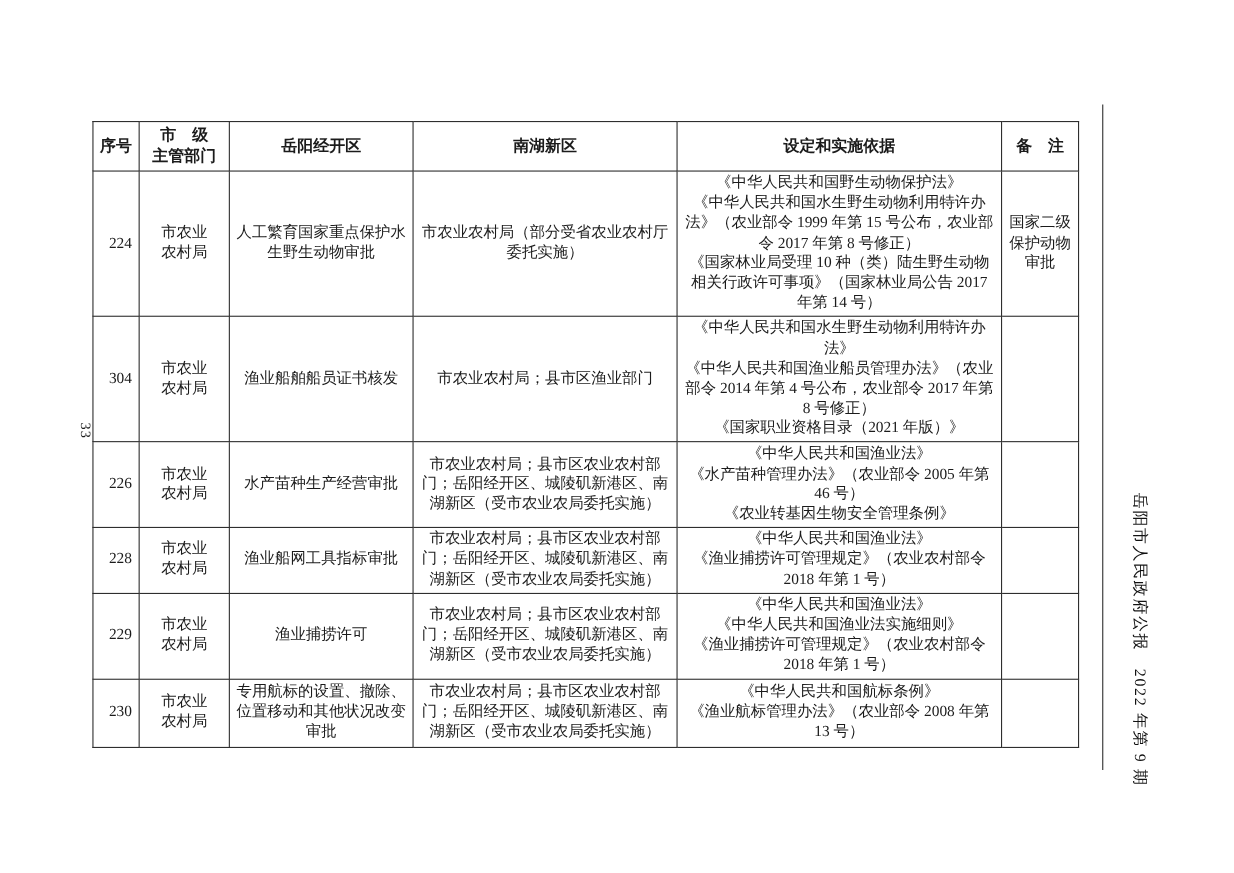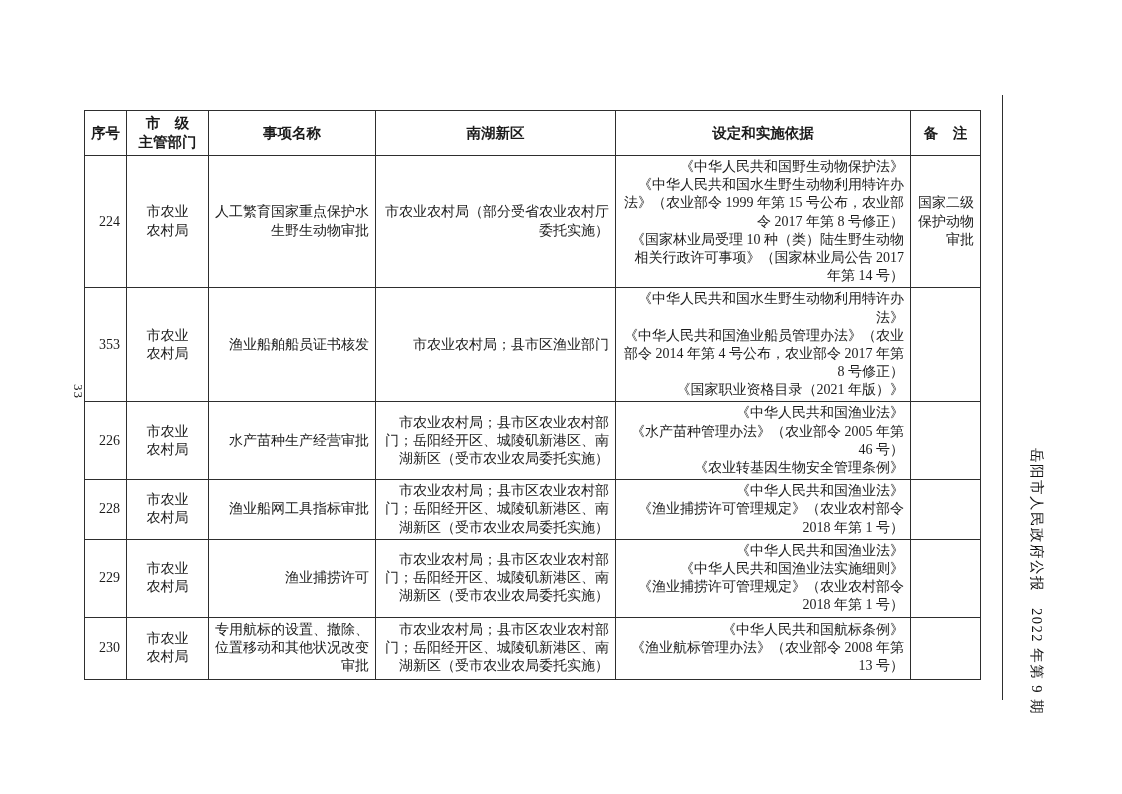--- a/index.html
+++ b/index.html
@@ -65,21 +65,21 @@
     font-size: 14.5px;
     text-align: center;
     white-space: pre-line;
     height: 40px;
     padding: 2px 2px;
   }
   .approval-table thead tr { height: 40px; }
   td.c-id { text-align: right; }
   td.c-dept { text-align: center; }
   td.c-dept .dept-wrap { display: inline-block; width: 44px; text-align: center; }
-  td.c-item, td.c-agency, td.c-basis, td.c-note { text-align: right; }
+  td.c-item, td.c-agency, td.c-basis, td.c-note { text-align: center; }
   td.c-basis div { margin: 0; }
   
   tbody tr:nth-child(1) { height: 128px; }
   tbody tr:nth-child(2) { height: 108px; }
   tbody tr:nth-child(3) { height: 74px; }
   tbody tr:nth-child(4) { height: 54px; }
   tbody tr:nth-child(5) { height: 56px; }
   tbody tr:nth-child(6) { height: 62px; }
   tbody tr:nth-child(7) { height: 68px; }
 </style>
@@ -101,21 +101,21 @@
       <col style="width:167px">
       <col style="width:240px">
       <col style="width:295px">
       <col style="width:70px">
     </colgroup>
     <thead>
       <tr>
         <th>序号</th>
         <th>市　级
 主管部门</th>
-        <th>事项名称</th>
+        <th>岳阳经开区</th>
         <th>南湖新区</th>
         <th>设定和实施依据</th>
         <th>备　注</th>
       </tr>
     </thead>
     <tbody>
     <tr>
       <td class="c-id">224</td>
       <td class="c-dept">
         <span class="dept-wrap">市农业农村局</span>
@@ -124,21 +124,21 @@
       <td class="c-agency">市农业农村局（部分受省农业农村厅委托实施）</td>
       <td class="c-basis">
             <div>《中华人民共和国野生动物保护法》</div>
             <div>《中华人民共和国水生野生动物利用特许办法》（农业部令 1999 年第 15 号公布，农业部令 2017 年第 8 号修正）</div>
             <div>《国家林业局受理 10 种（类）陆生野生动物相关行政许可事项》（国家林业局公告 2017 年第 14 号）</div>
           </td>
       <td class="c-note">国家二级保护动物审批</td>
     </tr>
 
     <tr>
-      <td class="c-id">353</td>
+      <td class="c-id">304</td>
       <td class="c-dept">
         <span class="dept-wrap">市农业农村局</span>
       </td>
       <td class="c-item">渔业船舶船员证书核发</td>
       <td class="c-agency">市农业农村局；县市区渔业部门</td>
       <td class="c-basis">
             <div>《中华人民共和国水生野生动物利用特许办法》</div>
             <div>《中华人民共和国渔业船员管理办法》（农业部令 2014 年第 4 号公布，农业部令 2017 年第 8 号修正）</div>
             <div>《国家职业资格目录（2021 年版）》</div>
           </td>

